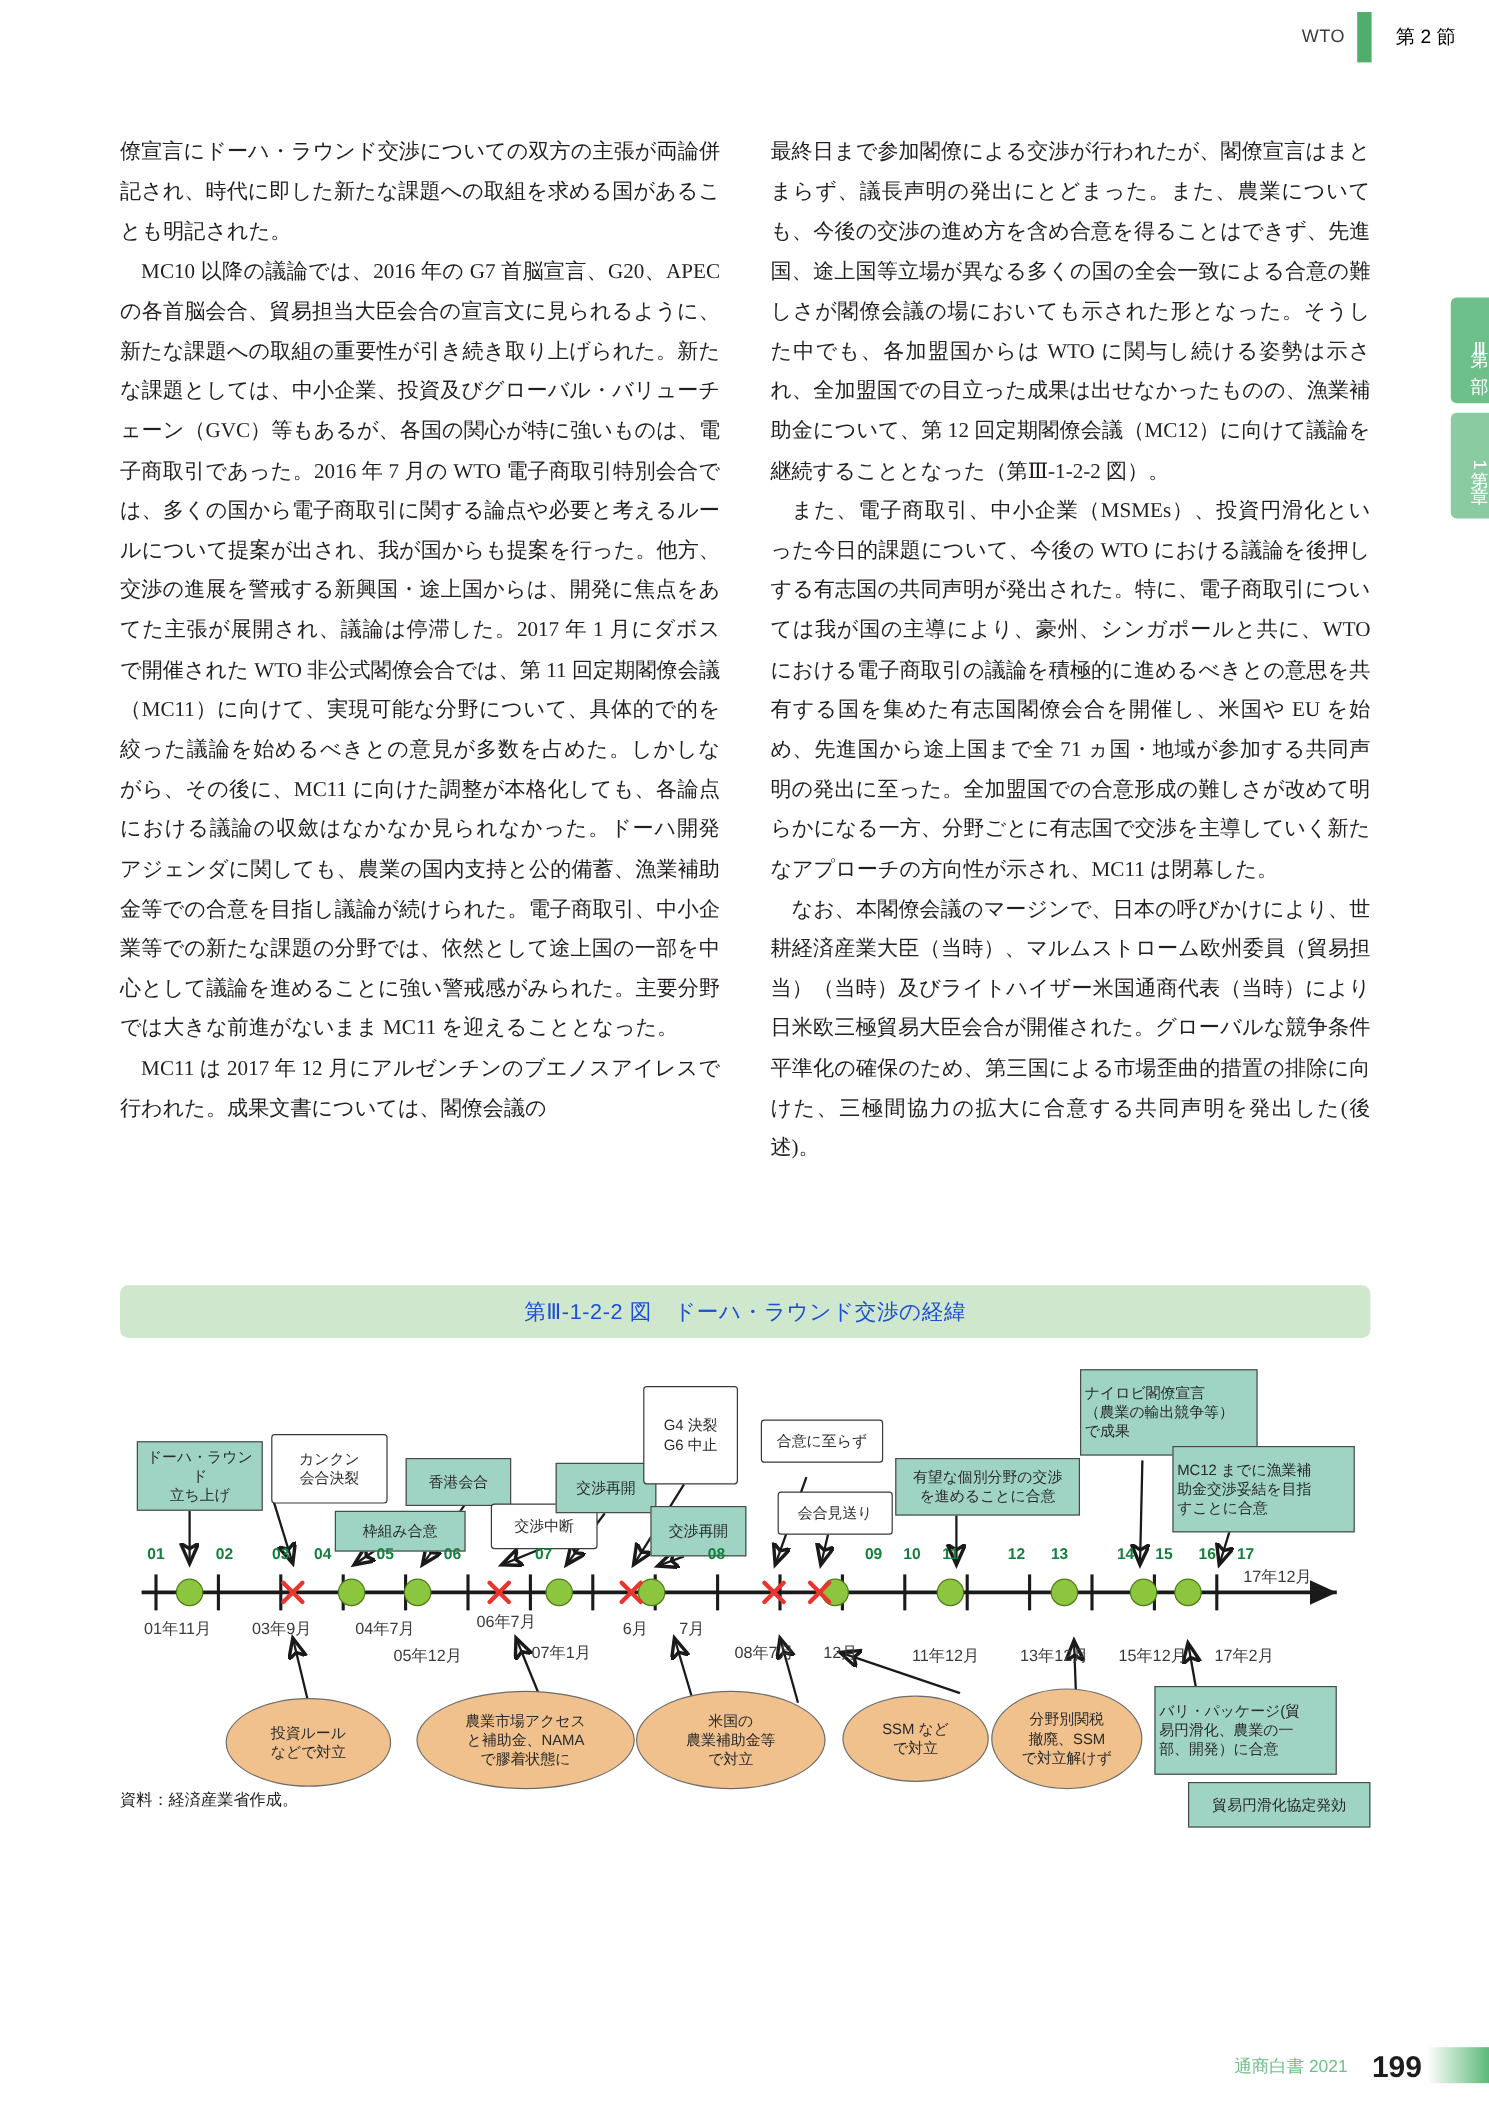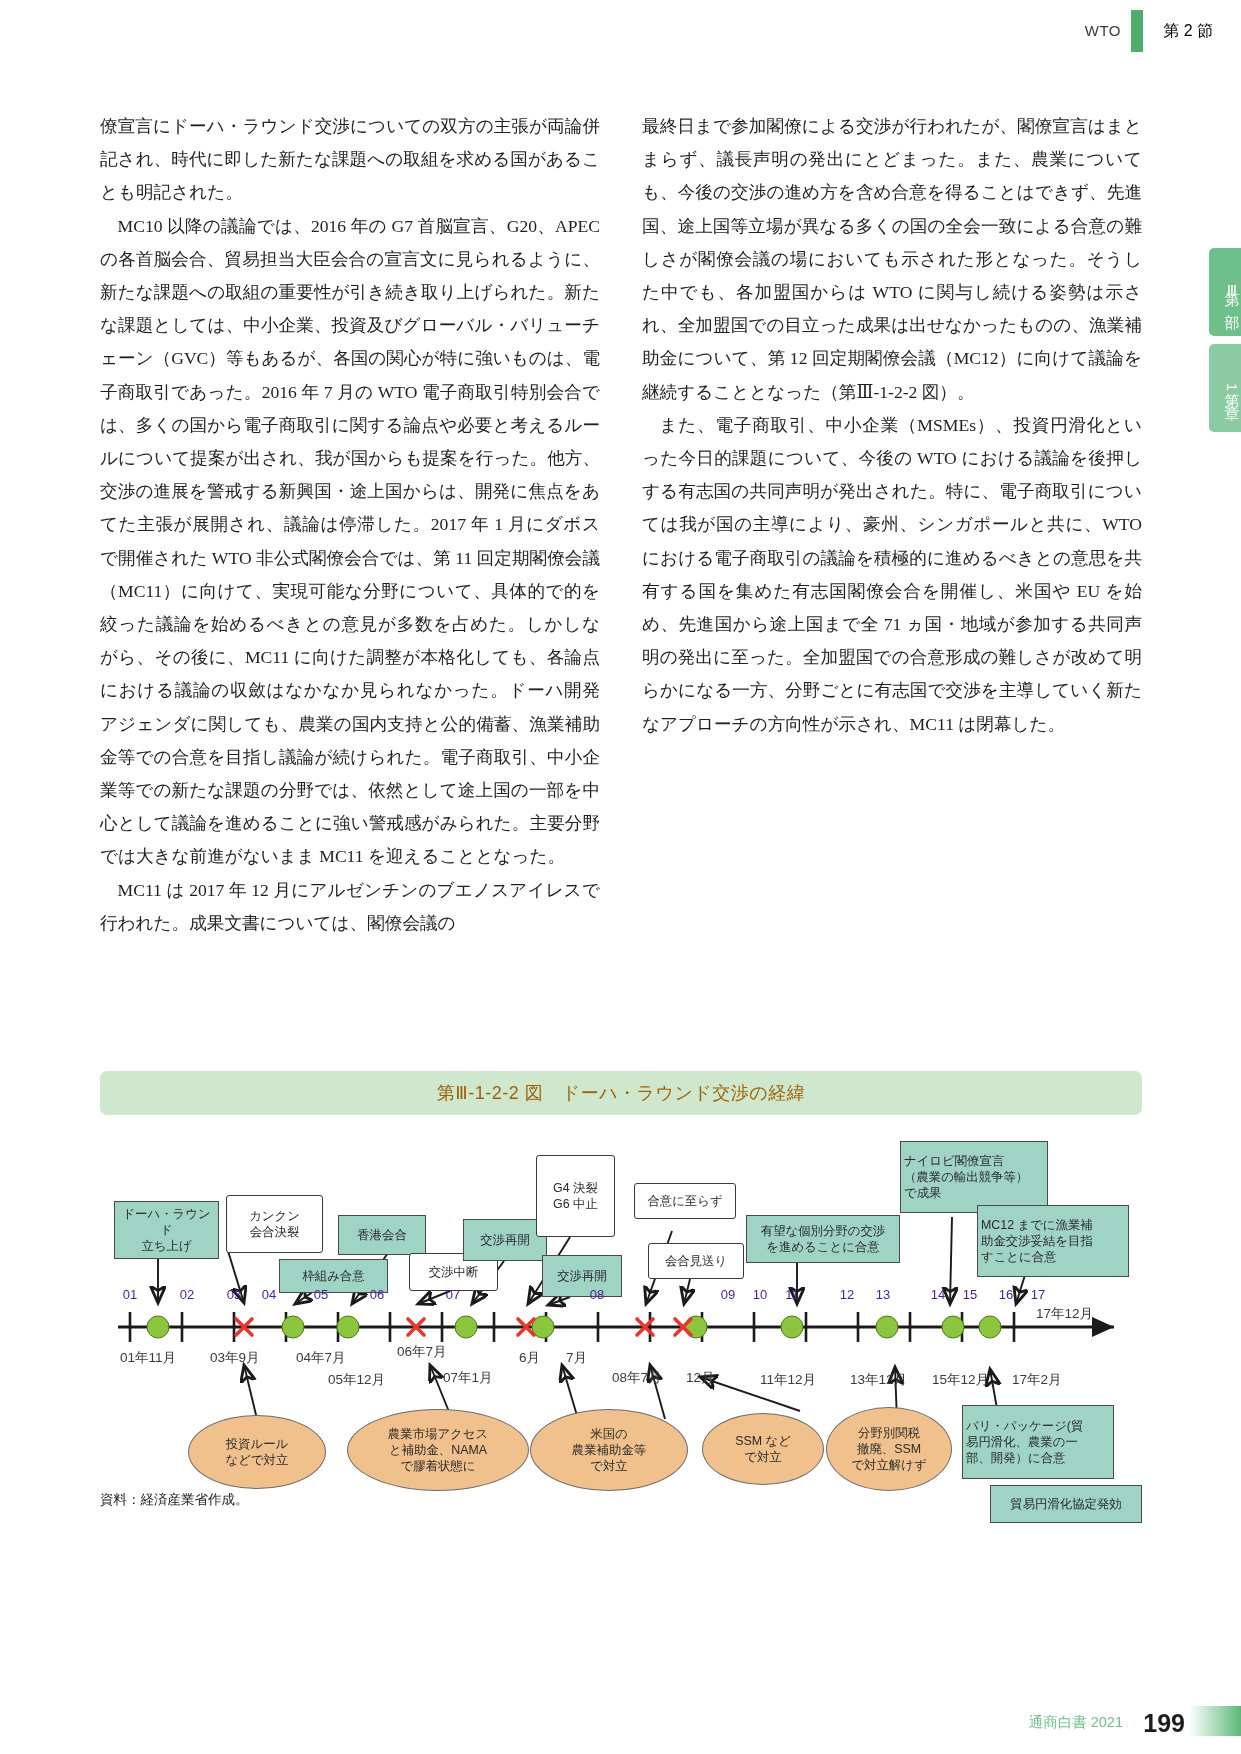--- a/index.html
+++ b/index.html
@@ -78,21 +78,21 @@
   }
   #fig-title-bar {
     position:absolute; left:0; top:0;
     width:1042px; height:44px;
     background:#cfe8cd;
     border-radius:7px;
     display:flex; align-items:center; justify-content:center;
   }
   #fig-title {
     font-family:"Liberation Sans", sans-serif;
-    font-size:18px; color:#a16207; letter-spacing:.5px;
+    font-size:18px; color:#1d4ed8; letter-spacing:.5px;
   }
   #fig-canvas {
     position:absolute; left:0; top:48px;
     width:1042px; height:400px;
   }
   #fig-source {
     position:absolute; left:0; top:420px;
     font-family:"Liberation Sans", sans-serif;
     font-size:13.5px; color:#1d1d1d;
   }
@@ -123,22 +123,23 @@
     line-height:16px;
     color:#2b2b2b;
     display:flex; align-items:center; justify-content:center;
     text-align:center;
     white-space:pre-line;
   }
 
   .yearlabel {
     position:absolute;
     font-family:"Liberation Sans", sans-serif;
-    font-size:13px; color:#4c1d95;
+    font-size:13px; color:#15803d;
     transform:translateX(-50%);
+    font-weight:bold;
   }
   .datelabel {
     position:absolute;
     font-family:"Liberation Sans", sans-serif;
     font-size:13.5px; color:#3a3a3a;
     white-space:nowrap;
   }
 
   
   #page-footer { position:absolute; left:0; bottom:0; width:1241px; height:70px; }
@@ -172,20 +173,21 @@
 
 <div id="body-columns">
   <div class="text-column">
     <p class="noindent">僚宣言にドーハ・ラウンド交渉についての双方の主張が両論併記され、時代に即した新たな課題への取組を求める国があることも明記された。</p>
     <p>MC10 以降の議論では、2016 年の G7 首脳宣言、G20、APEC の各首脳会合、貿易担当大臣会合の宣言文に見られるように、新たな課題への取組の重要性が引き続き取り上げられた。新たな課題としては、中小企業、投資及びグローバル・バリューチェーン（GVC）等もあるが、各国の関心が特に強いものは、電子商取引であった。2016 年 7 月の WTO 電子商取引特別会合では、多くの国から電子商取引に関する論点や必要と考えるルールについて提案が出され、我が国からも提案を行った。他方、交渉の進展を警戒する新興国・途上国からは、開発に焦点をあてた主張が展開され、議論は停滞した。2017 年 1 月にダボスで開催された WTO 非公式閣僚会合では、第 11 回定期閣僚会議（MC11）に向けて、実現可能な分野について、具体的で的を絞った議論を始めるべきとの意見が多数を占めた。しかしながら、その後に、MC11 に向けた調整が本格化しても、各論点における議論の収斂はなかなか見られなかった。ドーハ開発アジェンダに関しても、農業の国内支持と公的備蓄、漁業補助金等での合意を目指し議論が続けられた。電子商取引、中小企業等での新たな課題の分野では、依然として途上国の一部を中心として議論を進めることに強い警戒感がみられた。主要分野では大きな前進がないまま MC11 を迎えることとなった。</p>
     <p>MC11 は 2017 年 12 月にアルゼンチンのブエノスアイレスで行われた。成果文書については、閣僚会議の</p>
   </div>
   <div class="text-column">
     <p class="noindent">最終日まで参加閣僚による交渉が行われたが、閣僚宣言はまとまらず、議長声明の発出にとどまった。また、農業についても、今後の交渉の進め方を含め合意を得ることはできず、先進国、途上国等立場が異なる多くの国の全会一致による合意の難しさが閣僚会議の場においても示された形となった。そうした中でも、各加盟国からは WTO に関与し続ける姿勢は示され、全加盟国での目立った成果は出せなかったものの、漁業補助金について、第 12 回定期閣僚会議（MC12）に向けて議論を継続することとなった（第Ⅲ-1-2-2 図）。</p>
     <p>また、電子商取引、中小企業（MSMEs）、投資円滑化といった今日的課題について、今後の WTO における議論を後押しする有志国の共同声明が発出された。特に、電子商取引については我が国の主導により、豪州、シンガポールと共に、WTO における電子商取引の議論を積極的に進めるべきとの意思を共有する国を集めた有志国閣僚会合を開催し、米国や EU を始め、先進国から途上国まで全 71 ヵ国・地域が参加する共同声明の発出に至った。全加盟国での合意形成の難しさが改めて明らかになる一方、分野ごとに有志国で交渉を主導していく新たなアプローチの方向性が示され、MC11 は閉幕した。</p>
+    <p>なお、本閣僚会議のマージンで、日本の呼びかけにより、世耕経済産業大臣（当時）、マルムストローム欧州委員（貿易担当）（当時）及びライトハイザー米国通商代表（当時）により日米欧三極貿易大臣会合が開催された。グローバルな競争条件平準化の確保のため、第三国による市場歪曲的措置の排除に向けた、三極間協力の拡大に合意する共同声明を発出した(後述)。</p>
   </div>
 </div>
 
 <div id="figure">
 
   <div id="fig-title-bar">
     <span id="fig-title">第Ⅲ-1-2-2 図　ドーハ・ラウンド交渉の経緯</span>
   </div>
 
   <div id="fig-canvas">

